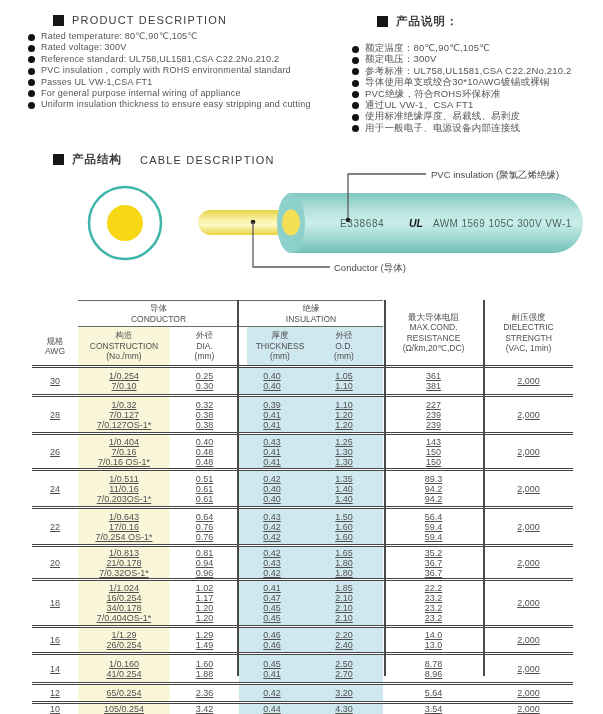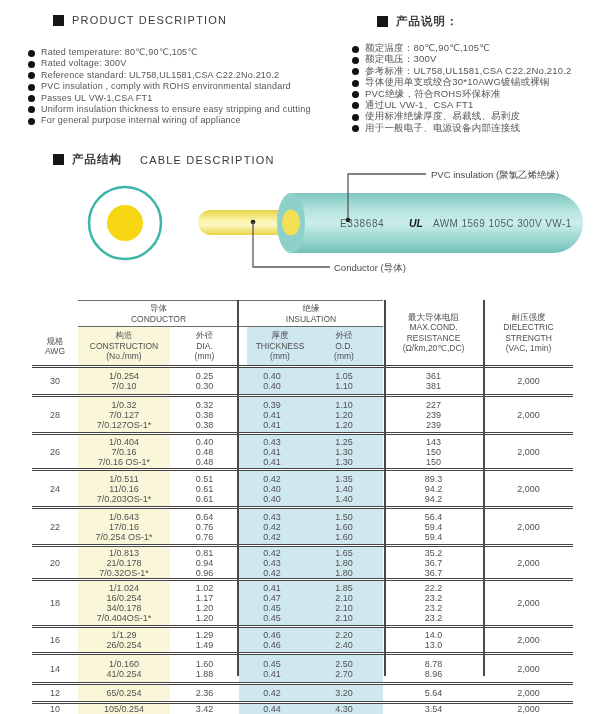--- a/index.html
+++ b/index.html
@@ -12,21 +12,21 @@
   .sec-title .t-cn{font-size:11.5px;letter-spacing:1px;color:#3a3a3a;font-weight:600;}
   
   .blist{position:absolute;list-style:none;margin:0;padding:0;}
   .blist li{display:flex;align-items:flex-start;margin-bottom:2.6px;}
   .blt{width:7px;height:7px;border-radius:50%;background:#111;margin:1.5px 6px 0 0;flex:0 0 auto;}
   .blt-t{font-size:9px;line-height:8.8px;letter-spacing:.2px;color:#555;white-space:nowrap;}
   .blist.cn .blt-t{font-size:9.5px;}
   
   .diagram{position:absolute;left:0;top:165px;width:603px;height:132px;}
   
-  .spec-table{position:absolute;left:32px;top:300px;width:541px;height:376px;font-size:9px;}
+  .spec-table{position:absolute;left:32px;top:300px;width:541px;height:376px;font-size:9px;text-decoration:underline;}
   .v-div{position:absolute;top:0;bottom:0;width:2px;background:#4a4a4a;z-index:3;}
   .t-head{position:relative;height:65px;border-bottom:3px double #3f3f3f;}
   .hc{position:absolute;display:flex;flex-direction:column;justify-content:center;
       text-align:center;font-size:8.5px;line-height:10.5px;color:#4f4f4f;box-sizing:border-box;}
   .g-con{left:46px;top:0;width:161px;height:27px;border-top:1px solid #6a6a6a;border-bottom:1px solid #6a6a6a;}
   .g-ins{left:207px;top:0;width:144px;height:27px;border-top:1px solid #6a6a6a;border-bottom:1px solid #6a6a6a;}
   .h-awg{left:0;top:27px;width:46px;height:38px;}
   .h-con{left:46px;top:27px;width:92px;height:38px;background:var(--yellow);}
   .h-dia{left:138px;top:27px;width:69px;height:38px;}
   .h-thk{left:207px;top:27px;width:66px;height:38px;background:var(--blue);margin-left:8px;}
@@ -50,21 +50,21 @@
 </style>
 </head>
 <body>
 
 <div class="page">
 
   <div class="sec-title" style="left:28px;top:14px;">
     <span class="sq"></span>
     <span class="t-en">PRODUCT  DESCRIPTION</span>
   </div>
-  <ul class="blist" style="left:28px;top:48px;">
+  <ul class="blist" style="left:28px;top:32px;">
       <li>
         <span class="blt"></span>
         <span class="blt-t">Rated temperature: 80℃,90℃,105℃</span>
       </li>
       <li>
         <span class="blt"></span>
         <span class="blt-t">Rated voltage: 300V</span>
       </li>
       <li>
         <span class="blt"></span>
@@ -73,25 +73,25 @@
       <li>
         <span class="blt"></span>
         <span class="blt-t">PVC insulation , comply with ROHS environmental standard</span>
       </li>
       <li>
         <span class="blt"></span>
         <span class="blt-t">Passes UL VW-1,CSA FT1</span>
       </li>
       <li>
         <span class="blt"></span>
+        <span class="blt-t">For general purpose internal wiring of appliance</span>
+      </li>
+      <li>
+        <span class="blt"></span>
         <span class="blt-t">Uniform insulation thickness to ensure easy stripping and cutting</span>
-      </li>
-      <li>
-        <span class="blt"></span>
-        <span class="blt-t">For general purpose internal wiring of appliance</span>
       </li>
     </ul>
 
   <div class="sec-title" style="left:352px;top:14px;">
     <span class="sq"></span>
     <span class="t-cn">产品说明：</span>
   </div>
   <ul class="blist cn" style="left:352px;top:44px;">
       <li>
         <span class="blt"></span>

